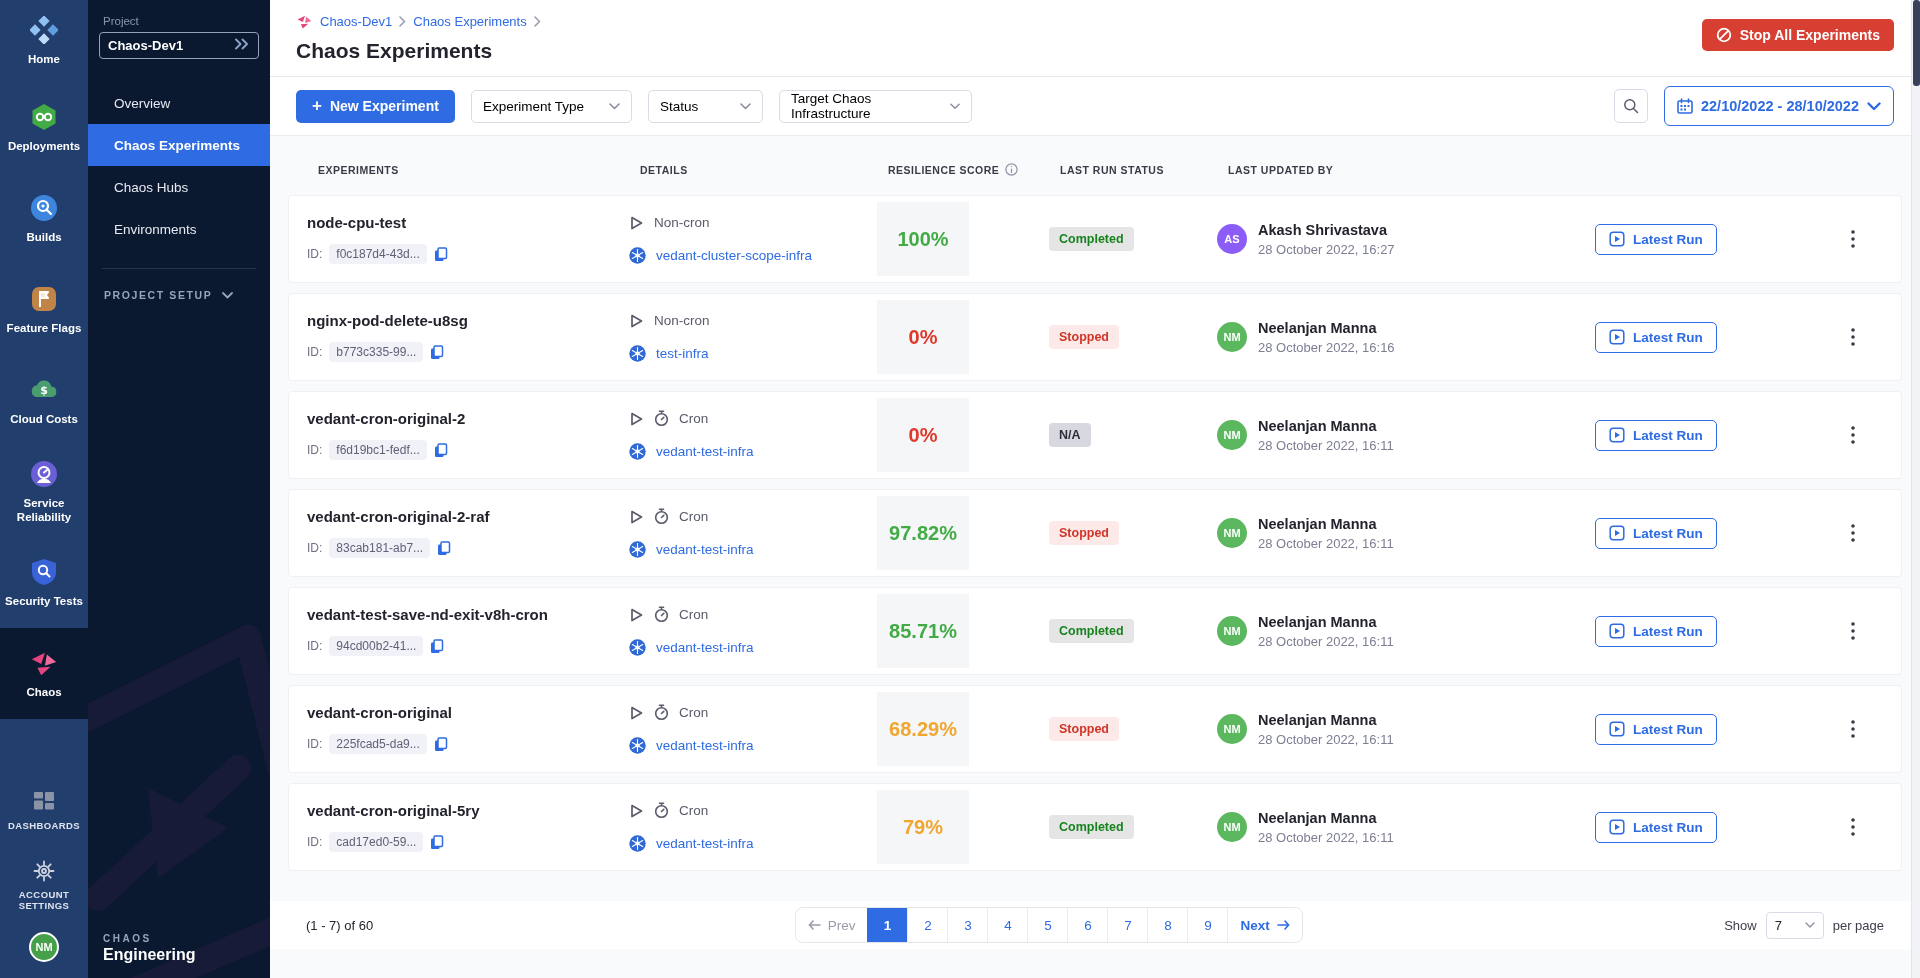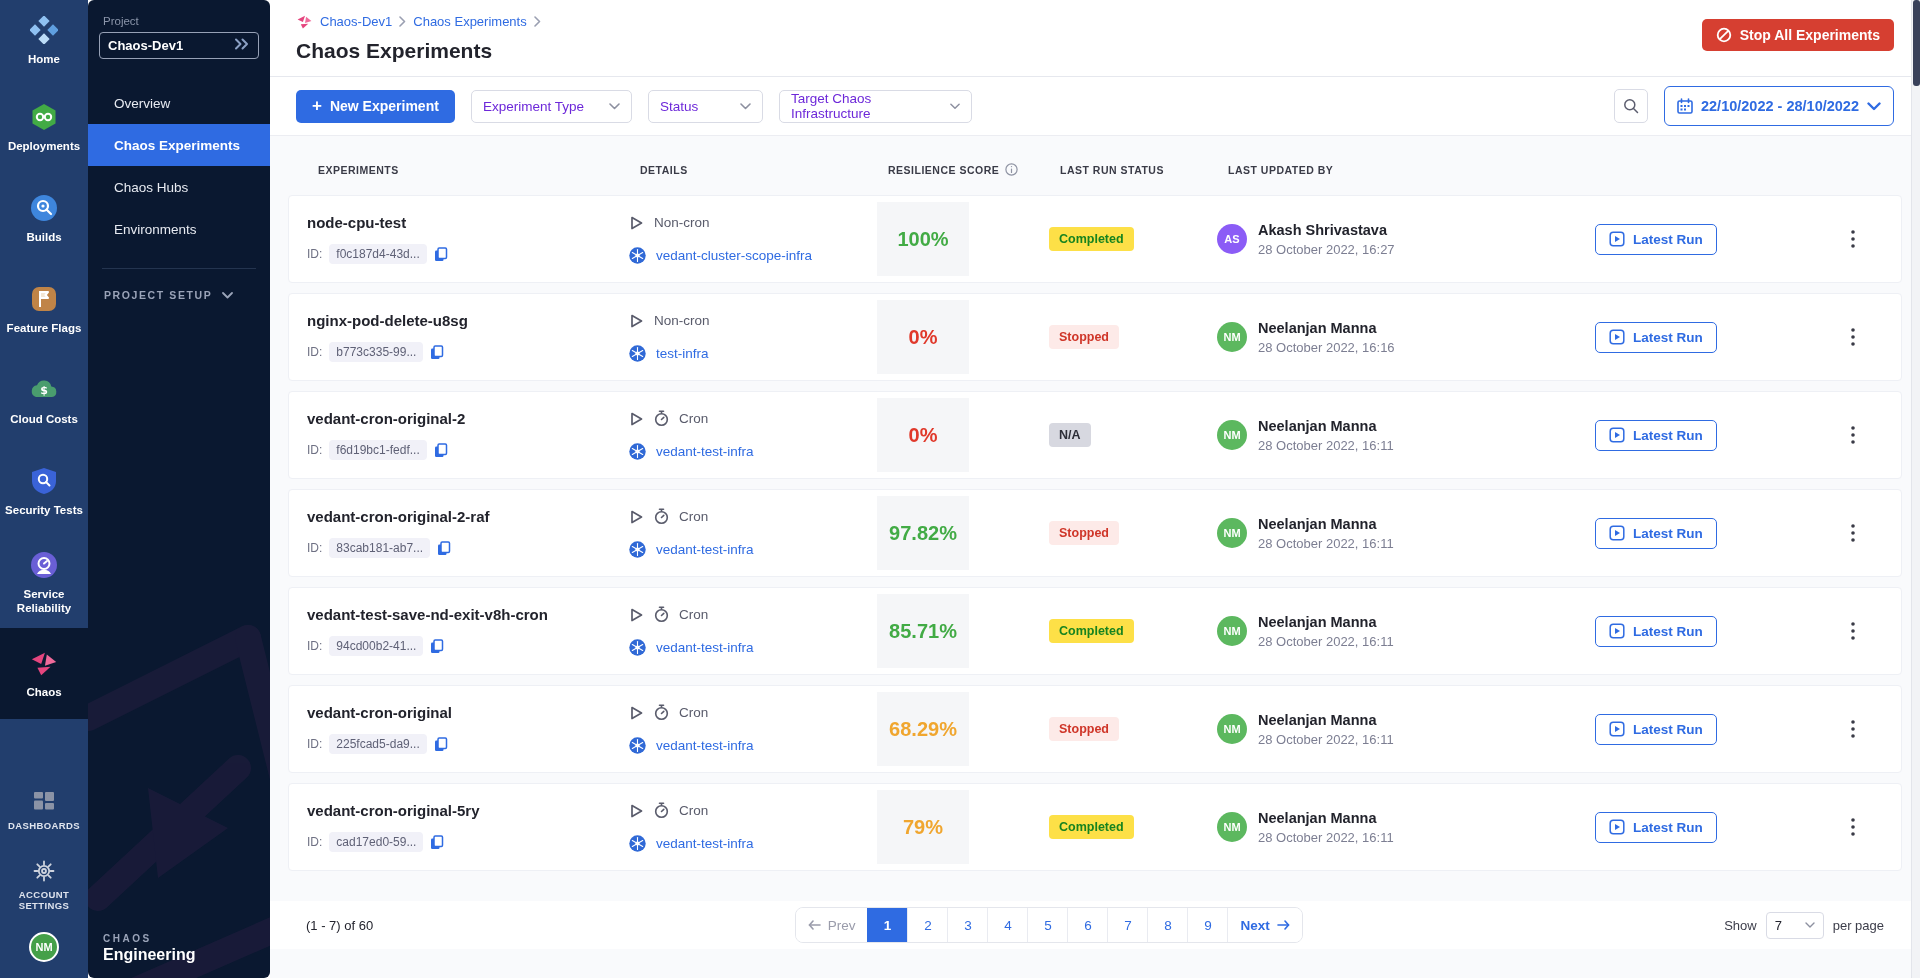--- a/index.html
+++ b/index.html
@@ -14,21 +14,21 @@
   .rail-item.active { background:#0a1830; }
   .rail-item .ric { width:30px; height:30px; display:flex; align-items:center; justify-content:center; }
   .rail-bottom { margin-top:auto; display:flex; flex-direction:column; align-items:stretch; }
   .rail-small { height:74px; font-size:9.5px; font-weight:700; letter-spacing:.4px; color:#dfe4ee;
                 display:flex; flex-direction:column; align-items:center; justify-content:center; gap:5px; cursor:pointer; text-align:center; padding:0 6px; }
   .rail-avatar-wrap { display:flex; justify-content:center; padding:10px 0 16px; }
   .rail-avatar { width:30px; height:30px; border-radius:50%; background:#45a049; border:2px solid #fff; color:#fff;
                  font-size:11px; font-weight:700; display:flex; align-items:center; justify-content:center; cursor:pointer; }
 
   
-  .panel { width:182px; background:#0a1830; color:#e7eaf1; flex:none; position:relative; overflow:hidden;border-radius:6px; }
+  .panel { width:182px; background:#0a1830; color:#e7eaf1; flex:none; position:relative; overflow:hidden; }
   .panel-inner { position:relative; z-index:2; height:100%; display:flex; flex-direction:column; }
   .proj-label { font-size:11.5px; color:#8b95aa; margin:15px 0 5px 15px; }
   .proj-box { margin:0 11px; border:1px solid #97a1b6; border-radius:4px; height:27px; display:flex; align-items:center;
               padding:0 8px; font-size:13px; font-weight:700; color:#fff; cursor:pointer; }
   .proj-box .pname { flex:1; }
   .pnav { margin-top:23px; }
   .pnav-item { height:42px; display:flex; align-items:center; padding-left:26px; font-size:13.5px; color:#e7eaf1; cursor:pointer; }
   .pnav-item.active { background:#2f6be2; color:#fff; font-weight:600; }
   .panel-divider { height:1px; background:#24344f; margin:18px 14px 0; }
   .proj-setup { display:flex; align-items:center; gap:10px; padding:20px 14px 0 16px; font-size:10.5px; font-weight:700;
@@ -48,21 +48,21 @@
   .page-title { font-size:21px; font-weight:700; color:#22232c; margin-top:9px; }
   .stop-btn { position:absolute; right:26px; top:19px; background:#d63f31; color:#fff; border:none; border-radius:5px;
               padding:8px 14px; font-size:14px; font-weight:700; display:flex; align-items:center; gap:8px; cursor:pointer;
               font-family:inherit; }
 
   .toolbar { height:59px; flex:none; display:flex; align-items:center; gap:16px; padding:0 26px; background:#fff; border-bottom:1px solid #ecedf2; }
   .new-exp-btn { background:#2f6be2; color:#fff; border:none; border-radius:5px; height:33px; padding:0 16px;
                  font-size:14px; font-weight:700; display:flex; align-items:center; gap:8px; cursor:pointer; font-family:inherit; }
   .new-exp-btn .plus { font-size:17px; font-weight:700; margin-top:-1px; }
   .filter-dd { height:33px; border:1px solid #d9dbe5; border-radius:5px; background:#fff; display:flex; align-items:center;
-               justify-content:space-between; gap:10px; padding:0 11px; font-size:13.5px; color:#6d28d9; cursor:pointer; }
+               justify-content:space-between; gap:10px; padding:0 11px; font-size:13.5px; color:#000000; cursor:pointer; }
   .filter-dd.w1{ width:161px; } .filter-dd.w2{ width:115px; } .filter-dd.w3{ width:193px; }
   .toolbar-spacer { flex:1; }
   .search-btn { width:34px; height:34px; border:1px solid #d9dbe5; border-radius:5px; background:#fff; display:flex;
                 align-items:center; justify-content:center; cursor:pointer; }
   .date-range { height:40px; border:1.5px solid #2f6be2; border-radius:6px; background:#fff; color:#2f6be2; display:flex;
                 align-items:center; gap:8px; padding:0 12px; font-size:14.5px; font-weight:700; cursor:pointer; font-family:inherit; }
 
   .content { flex:1; background:#f9fafc; padding:0 18px; overflow:hidden; display:flex; flex-direction:column; }
 
   .grid { display:grid; grid-template-columns:322px 248px 172px 168px 330px 48px 140px 1fr; align-items:center; }
@@ -78,21 +78,21 @@
   .details-cell .dline { display:flex; align-items:center; gap:10px; font-size:13.5px; color:#595b6b; }
   .details-cell .dline + .dline { margin-top:16px; }
   .infra-link { color:#2f6be2; cursor:pointer; }
   .row-card .sw-icon { display:none; }
   .row-card.cron .sw-icon { display:flex; }
   .row-card.cron .play-icon { display:none; }
   .score-box { width:92px; height:74px; background:#f5f6f8; display:flex; align-items:center; justify-content:center; }
   .score-box span { font-size:20px; font-weight:700; }
   .score-green { color:#42ab45; } .score-red { color:#e0392b; } .score-orange { color:#f0a62f; }
   .status-pill { display:inline-block; font-size:12.5px; font-weight:700; border-radius:4px; padding:5px 10px; }
-  .st-completed { background:#fde047; color:#17831f; }
+  .st-completed { background:#e5e5e5; color:#17831f; }
   .st-stopped  { background:#fdeae8; color:#cf3528; }
   .st-na       { background:#d7d8e0; color:#2e2f38; }
   .user-cell { display:flex; align-items:center; gap:11px; }
   .avatar { width:30px; height:30px; border-radius:50%; color:#fff; font-size:11px; font-weight:700; display:flex;
             align-items:center; justify-content:center; flex:none; }
   .user-name { font-size:14.5px; font-weight:700; color:#22232c; }
   .user-date { font-size:13px; color:#7c7e92; margin-top:4px; }
   .latest-run { height:31px; border:1.5px solid #2f6be2; border-radius:5px; background:#fff; color:#2f6be2; font-size:13.5px;
                 font-weight:700; display:flex; align-items:center; gap:8px; padding:0 13px; cursor:pointer; font-family:inherit; }
   .menu-cell { display:flex; justify-content:flex-end; padding-right:28px; }
@@ -168,37 +168,37 @@
       <svg width="30" height="28" viewBox="0 0 30 28">
           <path d="M7 21 a6 6 0 0 1 1-11.7 a7.5 7.5 0 0 1 14.3 1.2 a5.3 5.3 0 0 1 .7 10.5 Z" fill="#4a9d6e"></path>
           <text x="15" y="18" font-size="11" font-weight="bold" fill="#fff" text-anchor="middle" font-family="DejaVu Sans, sans-serif">$</text>
         </svg>
     </span>
     <span>Cloud Costs</span>
   </div>
   <div class="rail-item">
     <span class="ric">
       <svg width="28" height="28" viewBox="0 0 28 28">
-          <path d="M14 1 L26 5 V14 C26 21 21 25.5 14 27 C7 25.5 2 21 2 14 V5 Z" fill="#3a63d8"></path>
-          <circle cx="13" cy="12" r="4.2" fill="none" stroke="#fff" stroke-width="2"></circle>
-          <line x1="16" y1="15" x2="19.5" y2="18.5" stroke="#fff" stroke-width="2" stroke-linecap="round"></line>
-        </svg>
-    </span>
-    <span>Security Tests</span>
-  </div>
-  <div class="rail-item">
-    <span class="ric">
-      <svg width="28" height="28" viewBox="0 0 28 28">
           <circle cx="14" cy="14" r="13" fill="#6a5fd6"></circle>
           <circle cx="14" cy="12.5" r="5.5" fill="none" stroke="#fff" stroke-width="2"></circle>
           <line x1="14" y1="12.5" x2="17" y2="10" stroke="#fff" stroke-width="2" stroke-linecap="round"></line>
           <path d="M7 23 a8 8 0 0 1 14 0" fill="#fff"></path>
         </svg>
     </span>
     <span>Service Reliability</span>
+  </div>
+  <div class="rail-item">
+    <span class="ric">
+      <svg width="28" height="28" viewBox="0 0 28 28">
+          <path d="M14 1 L26 5 V14 C26 21 21 25.5 14 27 C7 25.5 2 21 2 14 V5 Z" fill="#3a63d8"></path>
+          <circle cx="13" cy="12" r="4.2" fill="none" stroke="#fff" stroke-width="2"></circle>
+          <line x1="16" y1="15" x2="19.5" y2="18.5" stroke="#fff" stroke-width="2" stroke-linecap="round"></line>
+        </svg>
+    </span>
+    <span>Security Tests</span>
   </div>
   <div class="rail-item active">
     <span class="ric">
       <svg width="32" height="32" viewBox="0 0 32 32">
           <g fill="#e5457e">
             <path d="M3 12 L17 5 L13 17 Z"></path>
             <path d="M19 7 L29 15 L17 19 Z" fill="#ef6a9a"></path>
             <path d="M9 21 L23 20 L13 29 Z"></path>
           </g>
         </svg>

